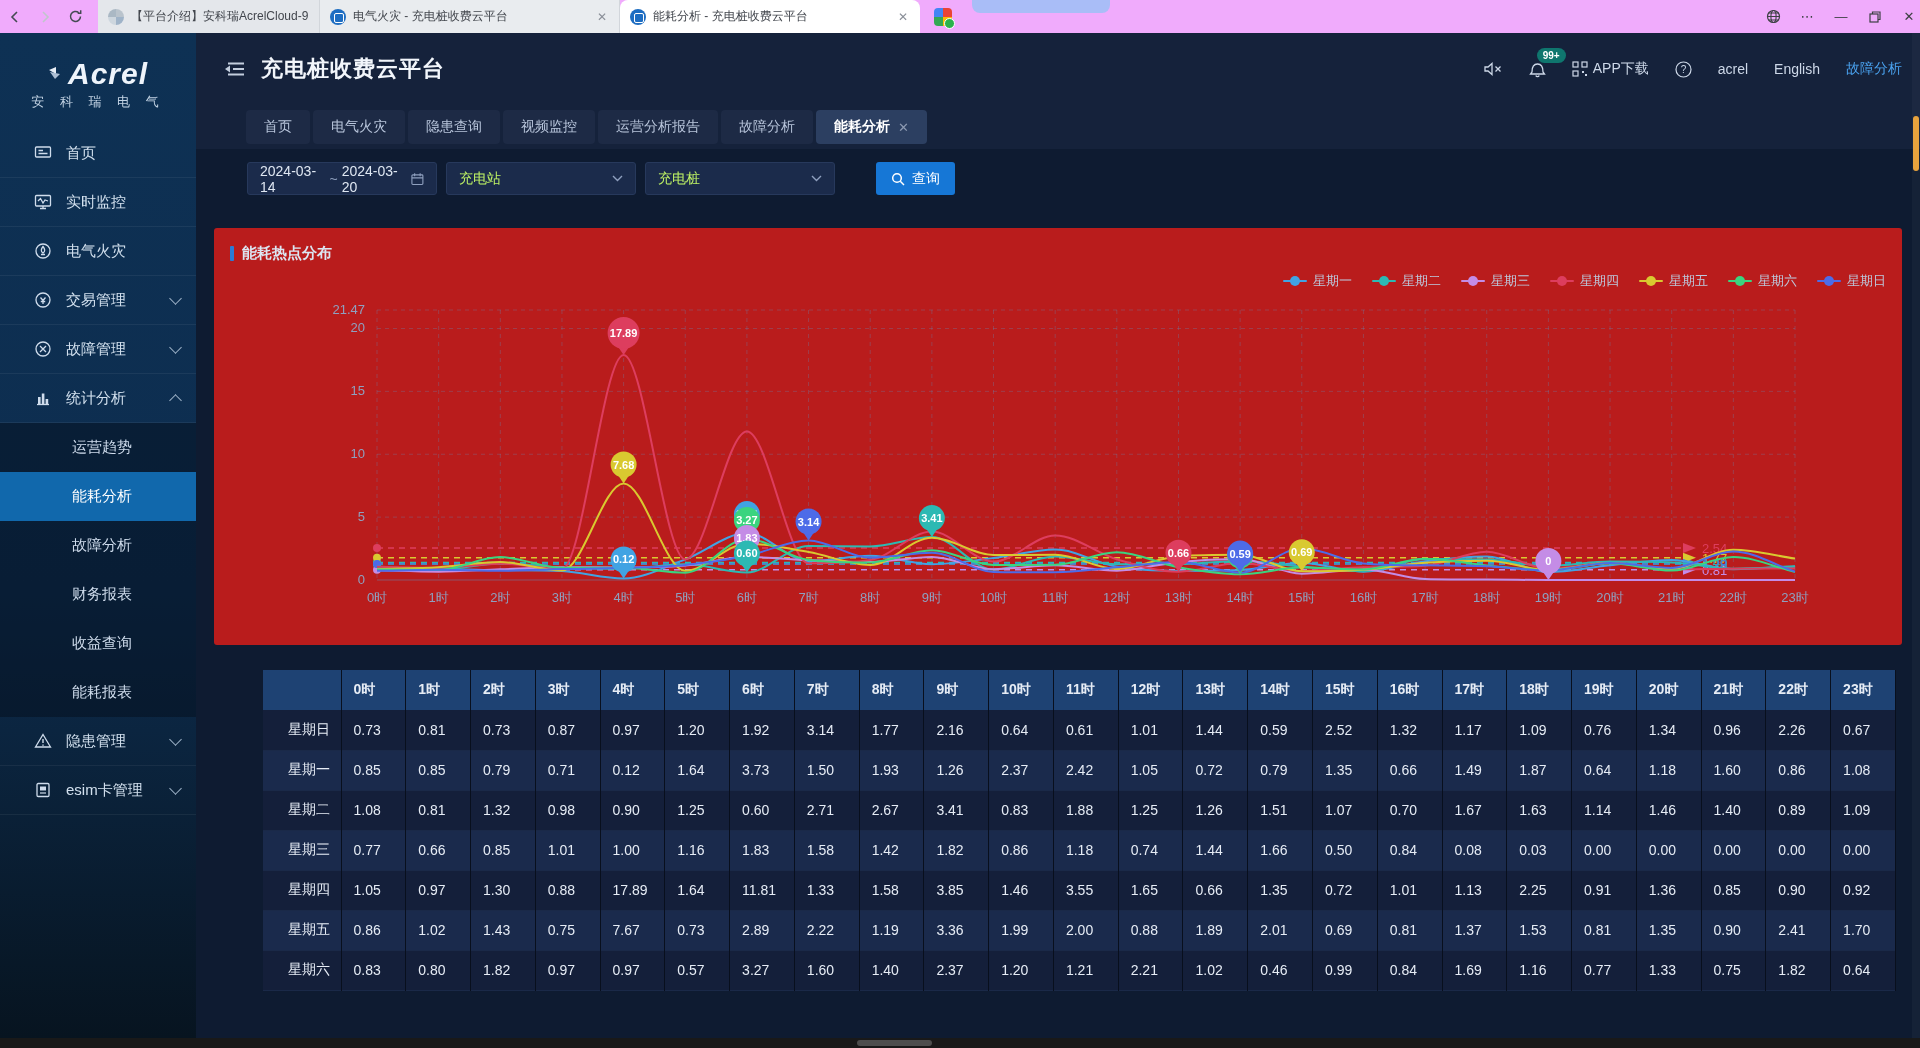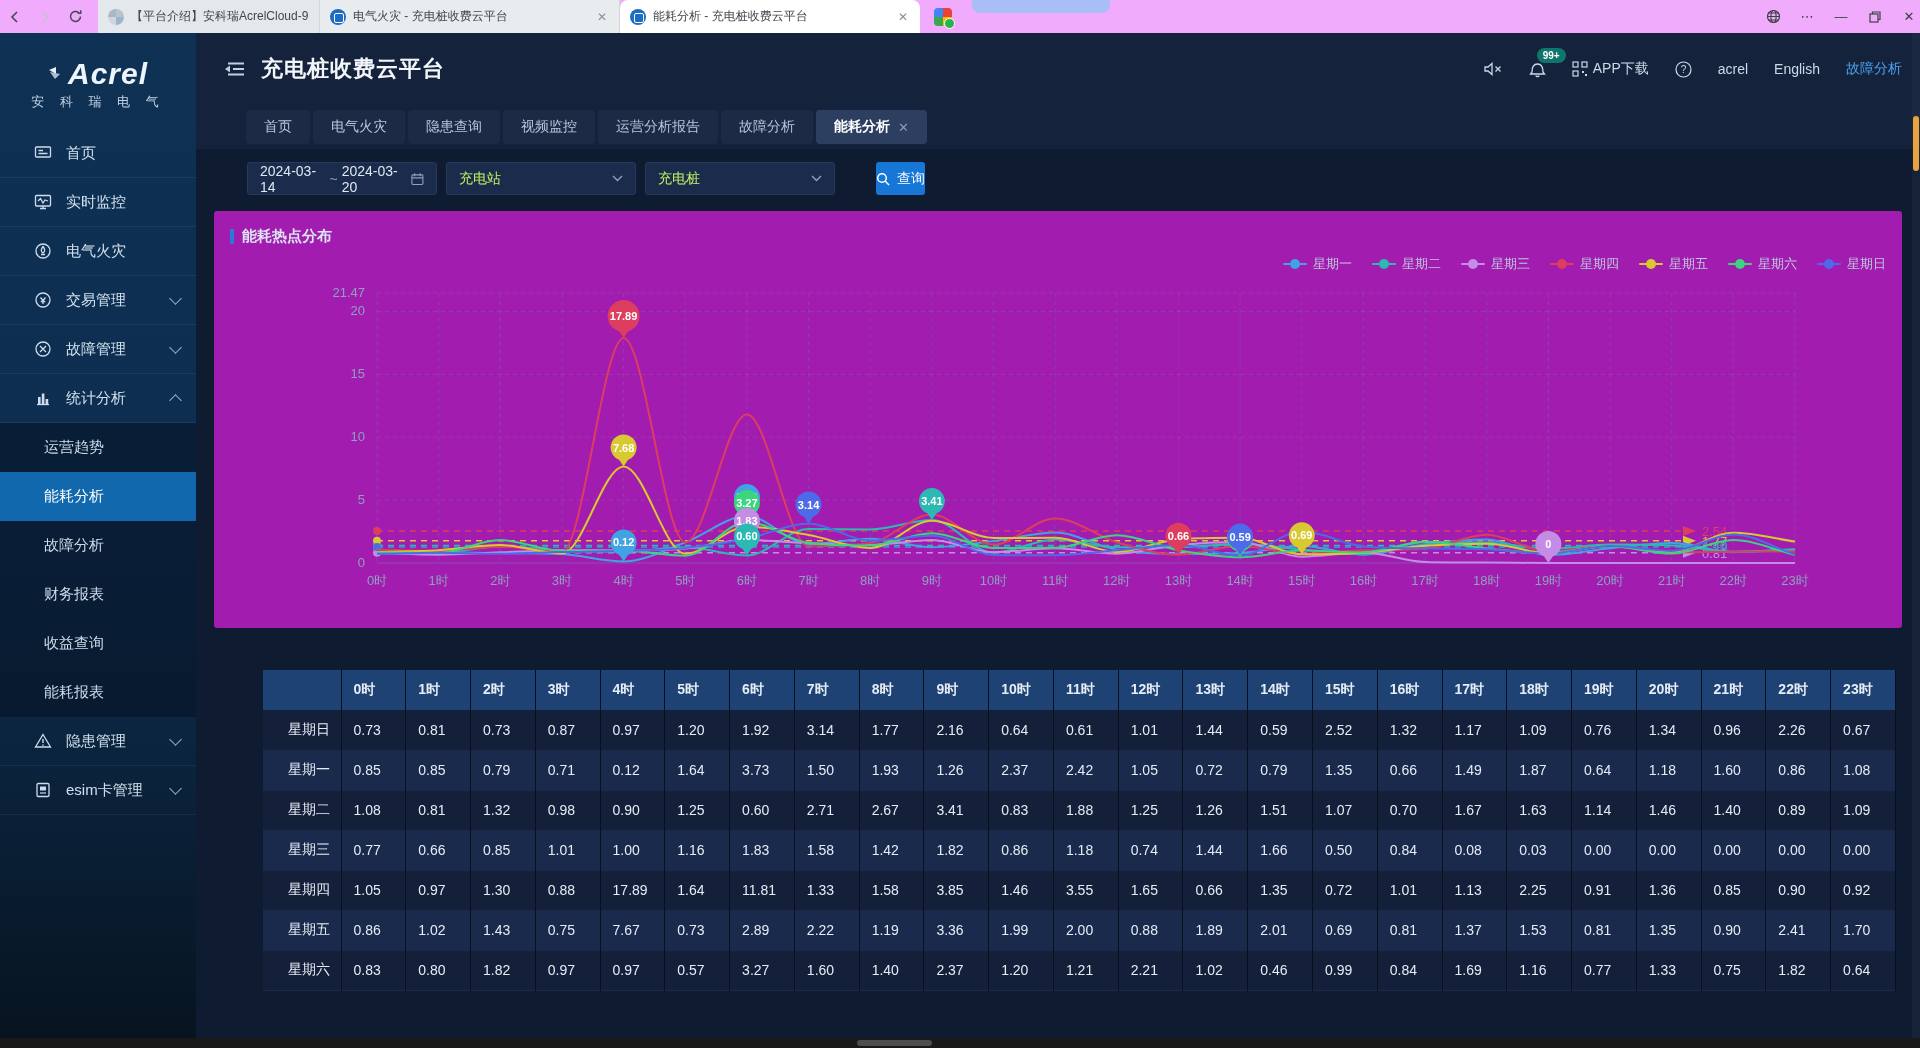--- a/index.html
+++ b/index.html
@@ -34,21 +34,21 @@
   .logo-acrel{font-size:30px;font-weight:bold;font-style:italic;color:#eef4fb;letter-spacing:1px}
   .logo-sub{font-size:13px;letter-spacing:6px;color:#c3d3e4;margin-top:2px}
   .menu{margin-top:8px}
   .mi{position:relative;height:49px;display:flex;align-items:center;padding-left:34px;gap:14px;font-size:15px;cursor:pointer;
     border-bottom:1px solid rgba(255,255,255,0.06)}
   .mi .ic{width:18px;height:18px;flex:0 0 18px;display:flex;align-items:center;justify-content:center}
   .chev{position:absolute;right:16px;width:9px;height:9px;border-right:1.5px solid #9fb4c9;border-bottom:1.5px solid #9fb4c9}
   .chev.down{transform:rotate(45deg);margin-top:-4px}
   .chev.up{transform:rotate(-135deg);margin-top:4px}
   .submenu{background:rgba(4,14,28,0.5)}
-  .smi{height:49px;display:flex;align-items:center;padding-left:44px;font-size:15px;color:#cfdcec;cursor:pointer}
+  .smi{height:49px;display:flex;align-items:center;padding-left:72px;font-size:15px;color:#cfdcec;cursor:pointer}
   .smi.active{background:#1168ac;color:#fff}
   
   .topbar{position:absolute;left:196px;top:33px;right:0;height:72px;background:#15223b;display:flex;align-items:center;z-index:5}
   .fold{margin-left:27px;cursor:pointer;display:flex}
   .apptitle{margin-left:16px;font-size:22px;font-weight:bold;color:#f2f6fb;letter-spacing:1px}
   .tb-right{position:absolute;right:18px;display:flex;align-items:center;gap:26px;color:#cdd8e8;font-size:14px}
   .tb-item{display:flex;align-items:center;gap:5px;cursor:pointer;position:relative}
   .badge{position:absolute;top:-12px;left:8px;background:#0f766e;color:#fff;font-size:10px;border-radius:9px;padding:2px 6px;font-weight:bold}
   .link{color:#4aa3f0}
   
@@ -58,23 +58,23 @@
   .ptab.active{background:#2c3f61;color:#fff;font-weight:bold}
   .ptab .x{color:#8d9ab2;font-weight:normal;font-size:13px}
   
   .content{position:absolute;left:196px;top:149px;right:0;bottom:10px;background:#0e1b31;overflow:hidden}
   .filters{position:absolute;top:13px;left:51px;display:flex;gap:9px;align-items:center}
   .fctl{height:33px;background:#1b2b4b;border:1px solid #27395c;border-radius:3px;color:#dfe7f2;font-size:14px;
     display:flex;align-items:center;padding:0 12px;gap:4px}
   .daterange{width:190px;justify-content:space-between}
   .sel{width:190px;justify-content:space-between;color:#bef264}
   .qbtn{height:33px;margin-left:32px;background:#1677d6;border:none;border-radius:3px;color:#fff;font-size:14px;
-    display:flex;align-items:center;gap:7px;padding:0 0;cursor:pointer}
+    display:flex;align-items:center;gap:7px;padding:0 15px;cursor:pointer}
   
-  .panel{position:absolute;left:18px;top:62px;width:1688px;height:417px;background:#a21caf;border-radius:3px}
+  .panel{position:absolute;left:18px;top:79px;width:1688px;height:417px;background:#b91c1c;border-radius:3px}
   .ptitle{display:flex;align-items:center;gap:8px;padding:16px 0 0 16px}
   .pbar{width:4px;height:15px;background:#2b7bd6;border-radius:1px}
   .ptxt{font-size:15px;font-weight:bold;color:#dce6f2}
   .legend{position:absolute;top:44px;right:16px;display:flex;gap:20px;align-items:center}
   .litem{display:flex;align-items:center;gap:6px;font-size:13px;color:#bcc8dc;cursor:pointer}
   .lmark{width:24px;height:10px;position:relative}
   .lmark .ln{position:absolute;top:4px;left:0;right:0;height:2px;border-radius:1px}
   .lmark .dt{position:absolute;top:0px;left:7px;width:10px;height:10px;border-radius:50%}
   .chartwrap{position:absolute;top:72px;left:8px}
   

